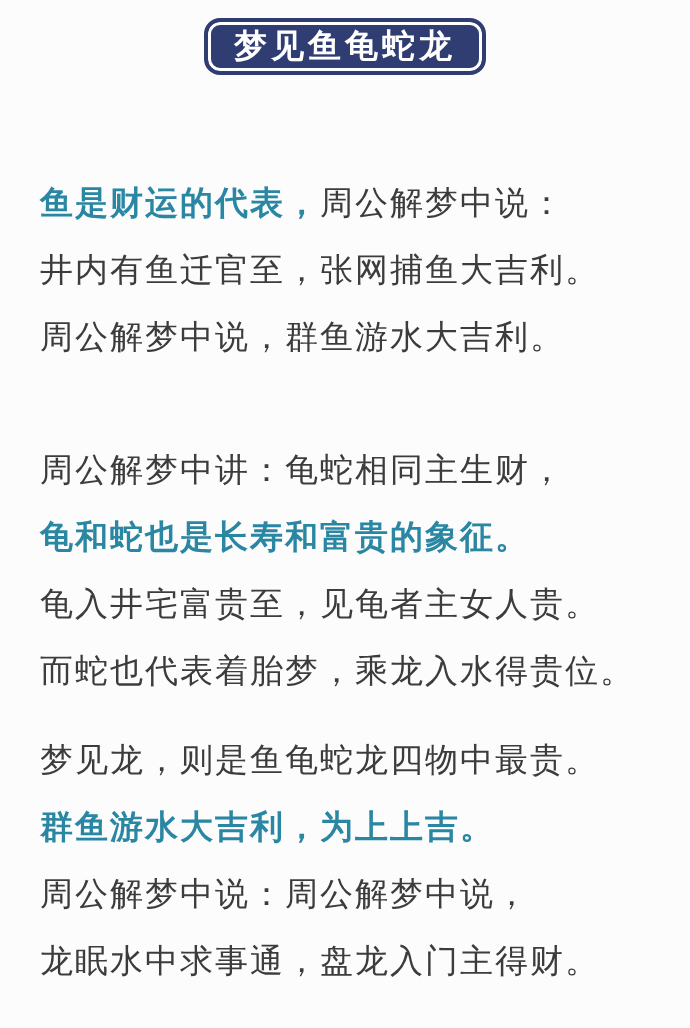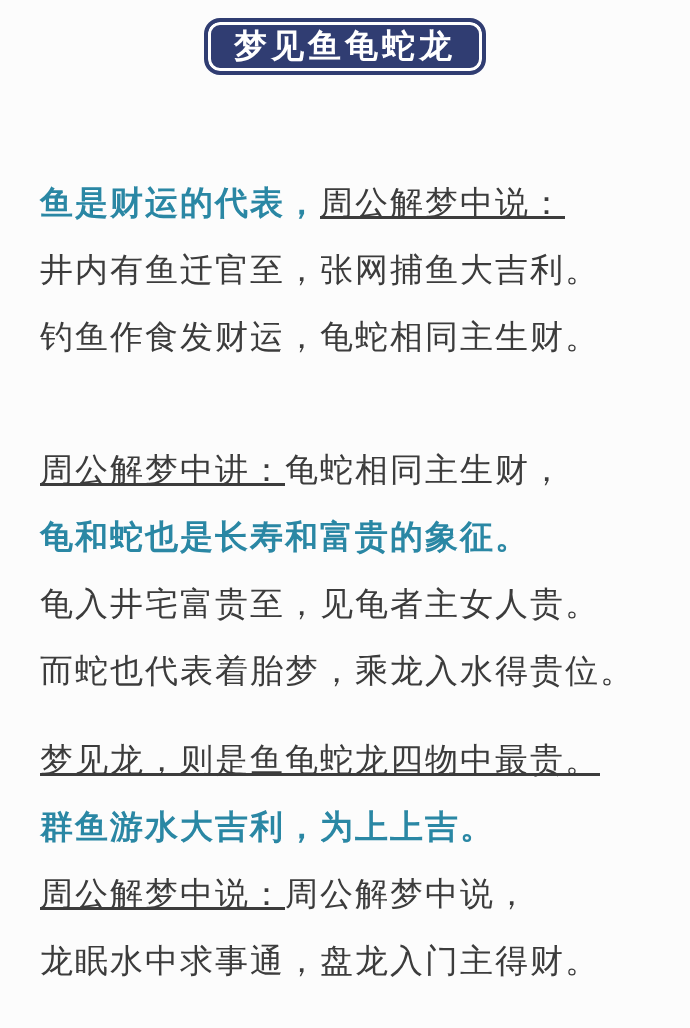--- a/index.html
+++ b/index.html
@@ -42,36 +42,36 @@
   .section + .section { margin-top: 97px; }
   .section:last-child { margin-top: 53px; }
   .line {
     font-size: 33px;
     line-height: 36px;
     margin-bottom: 31px;
     letter-spacing: 2px;
     color: var(--body-color, #3c3c3c);
     white-space: nowrap;
   }
-  .seg-regular { font-weight: 400; color: var(--body-color, #3c3c3c); text-decoration: underline; }
+  .seg-regular { font-weight: 400; color: var(--body-color, #3c3c3c); }
   .seg-bold    { font-weight: 400; color: var(--body-color, #3c3c3c); }
   .seg-accent  { font-weight: 700; color: var(--accent-color, #2a87a4); }
 </style>
 </head>
 <body>
 
 <div class="page">
   <div class="badge-row">
     <div class="title-badge">梦见鱼龟蛇龙</div>
   </div>
   <main class="content">
       <section class="section">
         <p class="line"><span class="seg-accent">鱼是财运的代表，</span><span class="seg-regular">周公解梦中说：</span></p>
         <p class="line"><span class="seg-bold">井内有鱼迁官至，张网捕鱼大吉利。</span></p>
-        <p class="line"><span class="seg-bold">钓鱼作食发财运，龟蛇相同主生财。</span></p>
+        <p class="line"><span class="seg-bold">周公解梦中说，群鱼游水大吉利。</span></p>
       </section>
       <section class="section">
         <p class="line"><span class="seg-regular">周公解梦中讲：</span><span class="seg-bold">龟蛇相同主生财，</span></p>
         <p class="line"><span class="seg-accent">龟和蛇也是长寿和富贵的象征。</span></p>
         <p class="line"><span class="seg-bold">龟入井宅富贵至，见龟者主女人贵。</span></p>
         <p class="line"><span class="seg-bold">而蛇也代表着胎梦，乘龙入水得贵位。</span></p>
       </section>
       <section class="section">
         <p class="line"><span class="seg-regular">梦见龙，则是鱼龟蛇龙四物中最贵。</span></p>
         <p class="line"><span class="seg-accent">群鱼游水大吉利，为上上吉。</span></p>

